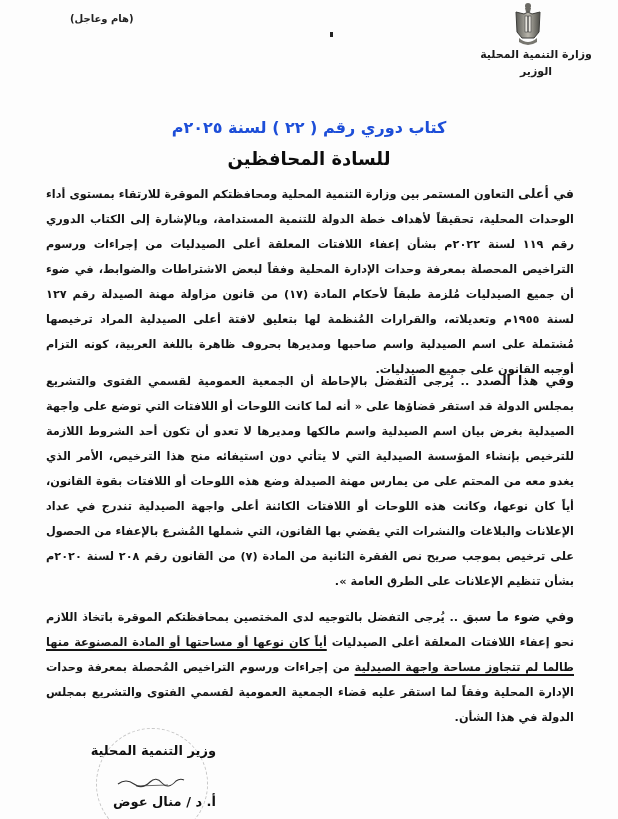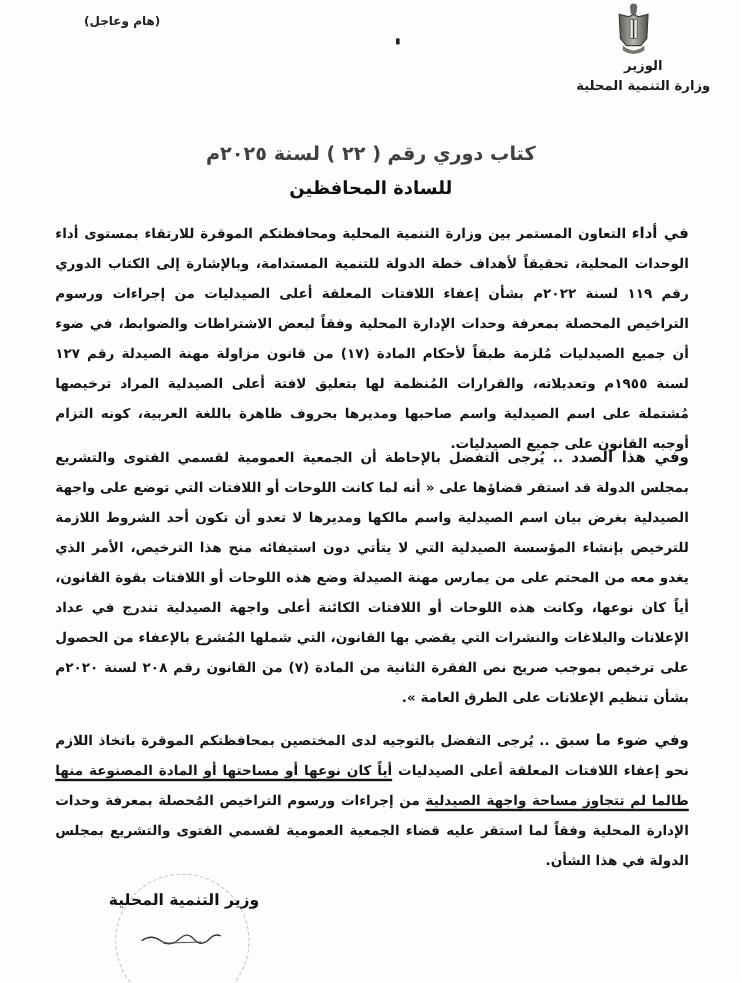--- a/index.html
+++ b/index.html
@@ -58,31 +58,31 @@
   }
   
   .title {
     position: absolute;
     top: 118px;
     left: 0;
     right: 0;
     text-align: center;
     font-weight: bold;
     font-size: 16px;
-    color: #404040;
+    color: #1d4ed8;
     font-family: "DejaVu Sans", sans-serif;
   }
   .subtitle {
     position: absolute;
     top: 148px;
     left: 0;
     right: 0;
     text-align: center;
     font-weight: bold;
-    font-size: 15px;
+    font-size: 18px;
     color: #0d0d0d;
   }
   
   .para {
     position: absolute;
     left: 46px;
     right: 44px;
     font-size: 11.3px;
     line-height: 25px;
     font-weight: bold;
@@ -156,43 +156,44 @@
     </defs>
     <circle cx="16" cy="4" r="3" fill="#6b6a64"></circle>
     <path d="M13 6 L19 6 L18 10 L14 10 Z" fill="#6b6a64"></path>
     <path d="M4 10 L12 12 L16 10 L20 12 L28 10 L27 30 L22 36 L10 36 L5 30 Z" fill="url(#g)" stroke="#3d3d3a" stroke-width="1"></path>
     <rect x="13" y="14" width="6" height="16" fill="#e8e6de" stroke="#444" stroke-width="0.6"></rect>
     <line x1="16" y1="14" x2="16" y2="30" stroke="#333" stroke-width="1.2"></line>
     <path d="M7 36 Q16 44 25 36 L25 40 Q16 46 7 40 Z" fill="#77766f"></path>
   </svg>
 
   <div class="ministry">
+    <div>وزارة التنمية المحلية</div>
     <div>الوزير</div>
-    <div>وزارة التنمية المحلية</div>
   </div>
 
   <div class="title">كتاب دوري رقم ( ٢٢ ) لسنة ٢٠٢٥م</div>
   <div class="subtitle">للسادة المحافظين</div>
 
   <div class="para p1">
-    <span class="lead">في أداء</span>
+    <span class="lead">في أعلى</span>
     <span>التعاون المستمر بين وزارة التنمية المحلية ومحافظتكم الموقرة للارتقاء بمستوى أداء الوحدات المحلية، تحقيقاً لأهداف خطة الدولة للتنمية المستدامة، وبالإشارة إلى الكتاب الدوري رقم ١١٩ لسنة ٢٠٢٢م بشأن إعفاء اللافتات المعلقة أعلى الصيدليات من إجراءات ورسوم التراخيص المحصلة بمعرفة وحدات الإدارة المحلية وفقاً لبعض الاشتراطات والضوابط، في ضوء أن جميع الصيدليات مُلزمة طبقاً لأحكام المادة (١٧) من قانون مزاولة مهنة الصيدلة رقم ١٢٧ لسنة ١٩٥٥م وتعديلاته، والقرارات المُنظمة لها بتعليق لافتة أعلى الصيدلية المراد ترخيصها مُشتملة على اسم الصيدلية واسم صاحبها ومديرها بحروف ظاهرة باللغة العربية، كونه التزام أوجبه القانون على جميع الصيدليات.</span>
   </div>
 
   <div class="para p2">
     <span class="lead">وفي هذا الصدد</span><span> .. يُرجى التفضل بالإحاطة أن الجمعية العمومية لقسمي الفتوى والتشريع بمجلس الدولة قد استقر قضاؤها على « أنه لما كانت اللوحات أو اللافتات التي توضع على واجهة الصيدلية بغرض بيان اسم الصيدلية واسم مالكها ومديرها لا تعدو أن تكون أحد الشروط اللازمة للترخيص بإنشاء المؤسسة الصيدلية التي لا يتأتي دون استيفائه منح هذا الترخيص، الأمر الذي يغدو معه من المحتم على من يمارس مهنة الصيدلة وضع هذه اللوحات أو اللافتات بقوة القانون، أياً كان نوعها، وكانت هذه اللوحات أو اللافتات الكائنة أعلى واجهة الصيدلية تندرج في عداد الإعلانات والبلاغات والنشرات التي يقضي بها القانون، التي شملها المُشرع بالإعفاء من الحصول على ترخيص بموجب صريح نص الفقرة الثانية من المادة (٧) من القانون رقم ٢٠٨ لسنة ٢٠٢٠م بشأن تنظيم الإعلانات على الطرق العامة ».</span>
   </div>
 
   <div class="para p3">
     <span class="lead">وفي ضوء ما سبق</span><span> .. يُرجى التفضل بالتوجيه لدى المختصين بمحافظتكم الموقرة باتخاذ اللازم نحو إعفاء اللافتات المعلقة أعلى الصيدليات </span><span class="u">أياً كان نوعها أو مساحتها أو المادة المصنوعة منها طالما لم تتجاوز مساحة واجهة الصيدلية</span><span> من إجراءات ورسوم التراخيص المُحصلة بمعرفة وحدات الإدارة المحلية وفقاً لما استقر عليه قضاء الجمعية العمومية لقسمي الفتوى والتشريع بمجلس الدولة في هذا الشأن.</span>
   </div>
 
   <div class="stamp"></div>
 
   <div class="sign sign-title">وزير التنمية المحلية</div>
 
   <svg class="signature" viewBox="0 0 70 18">
     <path d="M2 12 Q10 6 18 12 T34 10 Q40 4 46 11 T60 9 Q64 6 68 8" fill="none" stroke="#333" stroke-width="1.1"></path>
     <path d="M20 14 L52 13" fill="none" stroke="#444" stroke-width="0.8"></path>
   </svg>
 
+  <div class="sign sign-name">أ. د / منال عوض</div>
 
 </div>
 
 </body></html>

